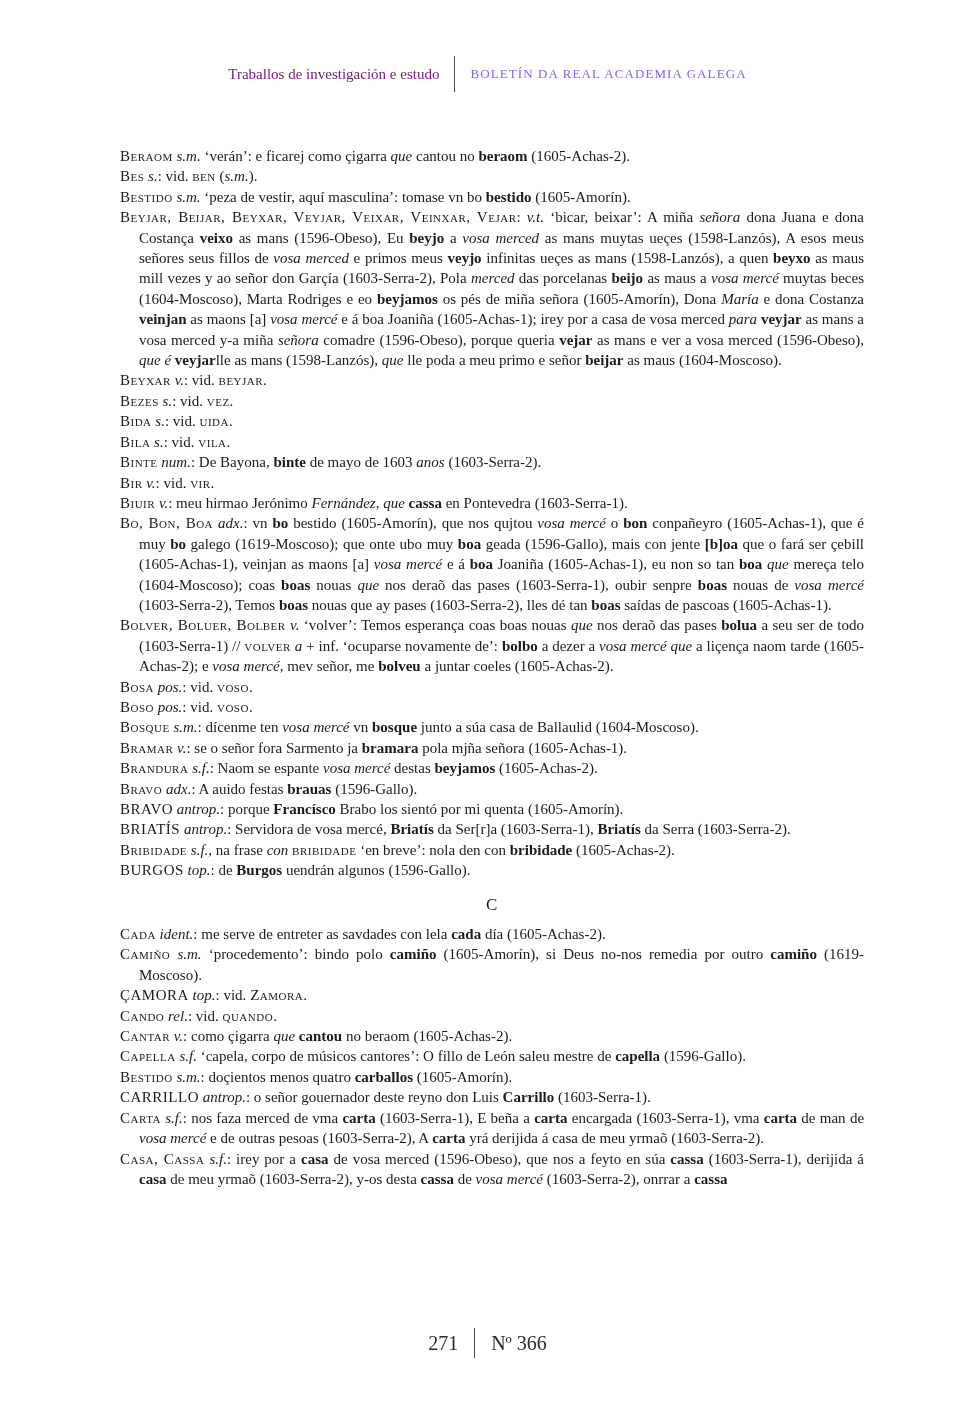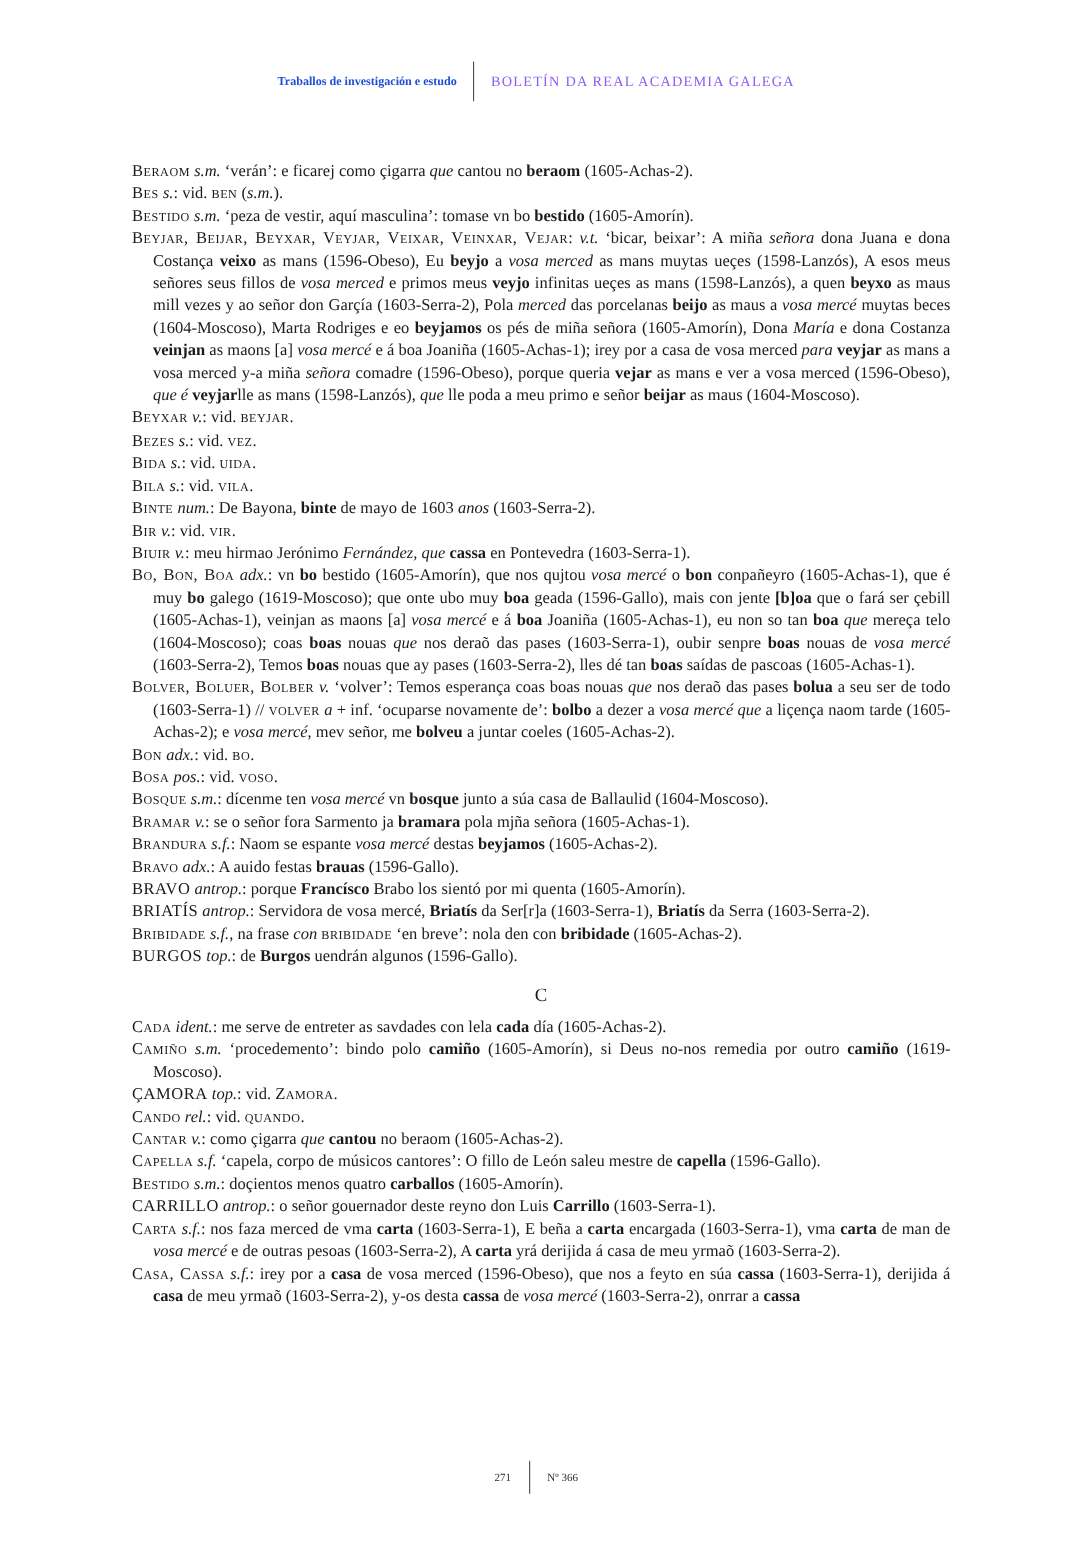--- a/index.html
+++ b/index.html
@@ -15,24 +15,23 @@
   .header {
     position: absolute;
     top: 56px;
     left: 0;
     right: 0;
     display: flex;
     justify-content: center;
     align-items: center;
   }
   .h-left {
-    font-size: 11px;
-    color: #1d4ed8;
+    font-size: 15px;
+    color: #701a75;
     padding-right: 15px;
-    font-weight: bold;
   }
   .h-div {
     width: 1px;
     height: 36px;
     background: #4a4a4a;
   }
   .h-right {
     font-size: 13px;
     letter-spacing: 1.1px;
     color: #8b5cf6;
@@ -66,21 +65,21 @@
     letter-spacing: 0.5px;
   }
   .footer {
     position: absolute;
     top: 1328px;
     left: 0;
     right: 0;
     display: flex;
     justify-content: center;
     align-items: center;
-    font-size: 10px;
+    font-size: 20px;
     color: #2b2b2b;
   }
   .f-num { padding-right: 16px; }
   .f-div {
     width: 1px;
     height: 30px;
     background: #4a4a4a;
   }
   .f-issue { padding-left: 16px; }
 </style>
@@ -102,22 +101,22 @@
       <div class="entry"><span class="sc">Beyjar, Beijar, Beyxar, Veyjar, Veixar, Veinxar, Vejar</span>: <i>v.t.</i> ‘bicar, beixar’: A miña <i>señora</i> dona Juana e dona Costança <b>veixo</b> as mans (1596-Obeso), Eu <b>beyjo</b> a <i>vosa merced</i> as mans muytas ueçes (1598-Lanzós), A esos meus señores seus fillos de <i>vosa merced</i> e primos meus <b>veyjo</b> infinitas ueçes as mans (1598-Lanzós), a quen <b>beyxo</b> as maus mill vezes y ao señor don Garçía (1603-Serra-2), Pola <i>merced</i> das porcelanas <b>beijo</b> as maus a <i>vosa mercé</i> muytas beces (1604-Moscoso), Marta Rodriges e eo <b>beyjamos</b> os pés de miña señora (1605-Amorín), Dona <i>María</i> e dona Costanza <b>veinjan</b> as maons [a] <i>vosa mercé</i> e á boa Joaniña (1605-Achas-1); irey por a casa de vosa merced <i>para</i> <b>veyjar</b> as mans a vosa merced y-a miña <i>señora</i> comadre (1596-Obeso), porque queria <b>vejar</b> as mans e ver a vosa merced (1596-Obeso), <i>que é</i> <b>veyjar</b>lle as mans (1598-Lanzós), <i>que</i> lle poda a meu primo e señor <b>beijar</b> as maus (1604-Moscoso).</div>
       <div class="entry"><span class="sc">Beyxar</span> <i>v.</i>: vid. <span class="sc">beyjar</span>.</div>
       <div class="entry"><span class="sc">Bezes</span> <i>s.</i>: vid. <span class="sc">vez</span>.</div>
       <div class="entry"><span class="sc">Bida</span> <i>s.</i>: vid. <span class="sc">uida</span>.</div>
       <div class="entry"><span class="sc">Bila</span> <i>s.</i>: vid. <span class="sc">vila</span>.</div>
       <div class="entry"><span class="sc">Binte</span> <i>num.</i>: De Bayona, <b>binte</b> de mayo de 1603 <i>anos</i> (1603-Serra-2).</div>
       <div class="entry"><span class="sc">Bir</span> <i>v.</i>: vid. <span class="sc">vir</span>.</div>
       <div class="entry"><span class="sc">Biuir</span> <i>v.</i>: meu hirmao Jerónimo <i>Fernández, que</i> <b>cassa</b> en Pontevedra (1603-Serra-1).</div>
       <div class="entry"><span class="sc">Bo, Bon, Boa</span> <i>adx.</i>: vn <b>bo</b> bestido (1605-Amorín), que nos qujtou <i>vosa mercé</i> o <b>bon</b> conpañeyro (1605-Achas-1), que é muy <b>bo</b> galego (1619-Moscoso); que onte ubo muy <b>boa</b> geada (1596-Gallo), mais con jente <b>[b]oa</b> que o fará ser çebill (1605-Achas-1), veinjan as maons [a] <i>vosa mercé</i> e á <b>boa</b> Joaniña (1605-Achas-1), eu non so tan <b>boa</b> <i>que</i> mereça telo (1604-Moscoso); coas <b>boas</b> nouas <i>que</i> nos deraõ das pases (1603-Serra-1), oubir senpre <b>boas</b> nouas de <i>vosa mercé</i> (1603-Serra-2), Temos <b>boas</b> nouas que ay pases (1603-Serra-2), lles dé tan <b>boas</b> saídas de pascoas (1605-Achas-1).</div>
       <div class="entry"><span class="sc">Bolver, Boluer, Bolber</span> <i>v.</i> ‘volver’: Temos esperança coas boas nouas <i>que</i> nos deraõ das pases <b>bolua</b> a seu ser de todo (1603-Serra-1) // <span class="sc">volver</span> <i>a</i> + inf. ‘ocuparse novamente de’: <b>bolbo</b> a dezer a <i>vosa mercé que</i> a liçença naom tarde (1605-Achas-2); e <i>vosa mercé</i>, mev señor, me <b>bolveu</b> a juntar coeles (1605-Achas-2).</div>
-      <div class="entry"><span class="sc">Bon</span> <i>adx.</i>: vid. <span class="sc">bo</span>.</div>
       <div class="entry"><span class="sc">Bosa</span> <i>pos.</i>: vid. <span class="sc">voso</span>.</div>
+      <div class="entry"><span class="sc">Boso</span> <i>pos.</i>: vid. <span class="sc">voso</span>.</div>
       <div class="entry"><span class="sc">Bosque</span> <i>s.m.</i>: dícenme ten <i>vosa mercé</i> vn <b>bosque</b> junto a súa casa de Ballaulid (1604-Moscoso).</div>
       <div class="entry"><span class="sc">Bramar</span> <i>v.</i>: se o señor fora Sarmento ja <b>bramara</b> pola mjña señora (1605-Achas-1).</div>
       <div class="entry"><span class="sc">Brandura</span> <i>s.f.</i>: Naom se espante <i>vosa mercé</i> destas <b>beyjamos</b> (1605-Achas-2).</div>
       <div class="entry"><span class="sc">Bravo</span> <i>adx.</i>: A auido festas <b>brauas</b> (1596-Gallo).</div>
       <div class="entry"><span class="sc">BRAVO</span> <i>antrop.</i>: porque <b>Francísco</b> Brabo los sientó por mi quenta (1605-Amorín).</div>
       <div class="entry"><span class="sc">BRIATÍS</span> <i>antrop.</i>: Servidora de vosa mercé, <b>Briatís</b> da Ser[r]a (1603-Serra-1), <b>Briatís</b> da Serra (1603-Serra-2).</div>
       <div class="entry"><span class="sc">Bribidade</span> <i>s.f.</i>, na frase <i>con</i> <span class="sc">bribidade</span> ‘en breve’: nola den con <b>bribidade</b> (1605-Achas-2).</div>
       <div class="entry"><span class="sc">BURGOS</span> <i>top.</i>: de <b>Burgos</b> uendrán algunos (1596-Gallo).</div>
       <div class="letter-heading">C</div>
       <div class="entry"><span class="sc">Cada</span> <i>ident.</i>: me serve de entreter as savdades con lela <b>cada</b> día (1605-Achas-2).</div>

